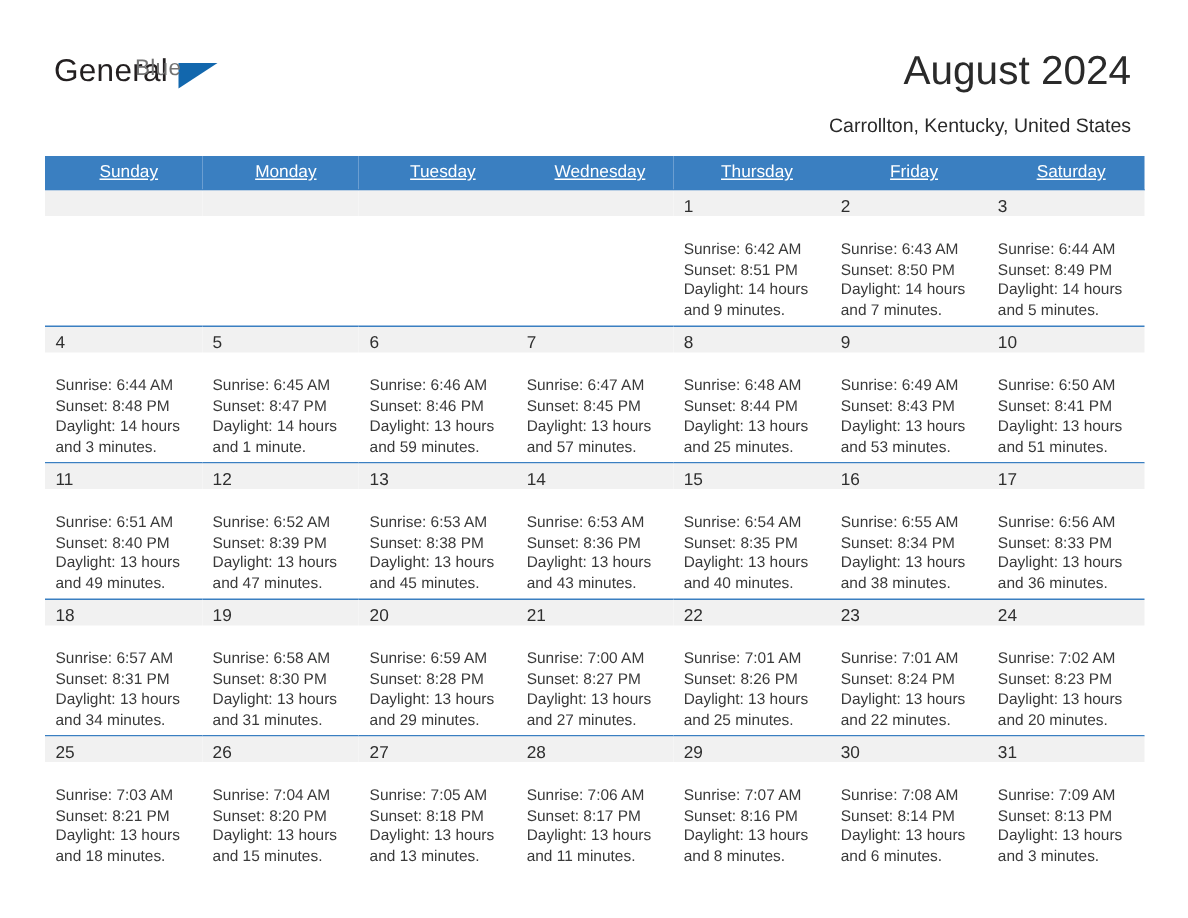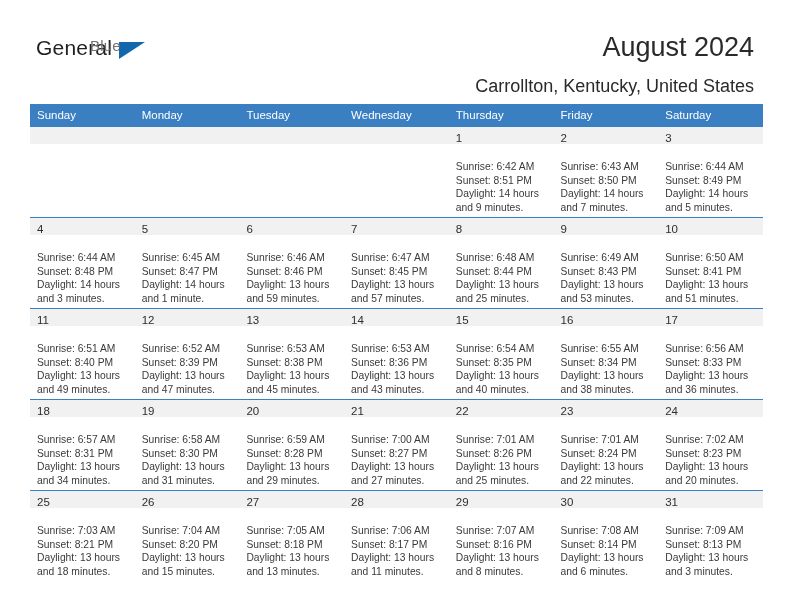--- a/index.html
+++ b/index.html
@@ -72,21 +72,21 @@
     font-size: 27px;
     color: #2a2a2a;
     text-align: right;
     white-space: nowrap;
     font-family: "Liberation Sans", sans-serif;
   }
   .subtitle {
     position: absolute;
     right: 38px;
     top: 76px;
-    font-size: 18px;
+    font-size: 13px;
     color: #2a2a2a;
     text-align: left;
     white-space: nowrap;
     font-family: "Liberation Sans", sans-serif;
   }
 
   
   .calendar {
     position: absolute;
     left: 30px;
@@ -98,24 +98,25 @@
     table-layout: fixed;
     width: 733px;
   }
   table.cal col { width: 104.71px; }
 
   thead th {
     background: #3a7fc1;
     color: #ffffff;
     font-size: 11.5px;
     font-weight: normal;
-    text-align: left;
+    text-align: center;
     padding: 5px 0 5px 7px;
     height: 11px;
     font-family: "Liberation Sans", sans-serif;
+    text-decoration: underline;
   }
 
   tbody td {
     vertical-align: top;
     padding: 0;
     height: 90px;
     border-top: 1px solid #3a7fc1;
     background: #ffffff;
   }
   tbody td.empty {

